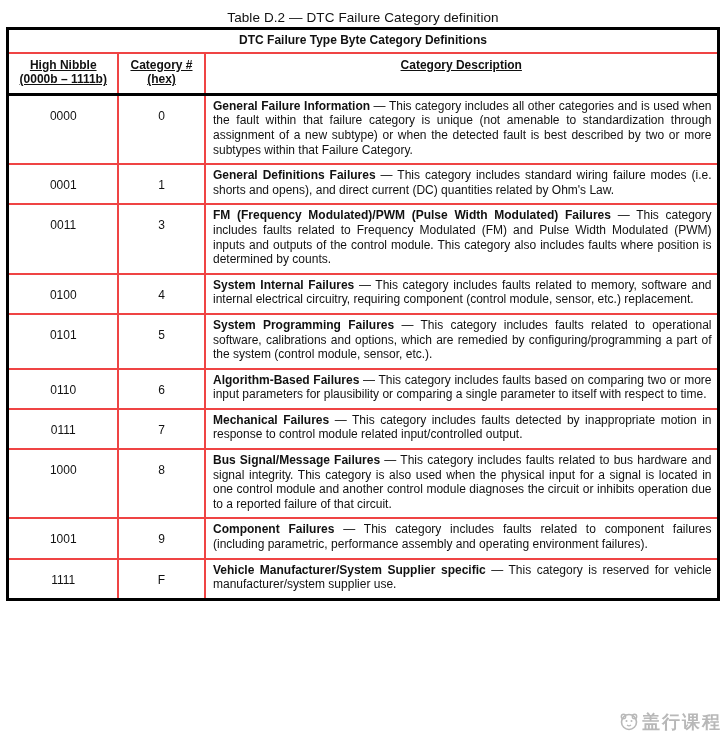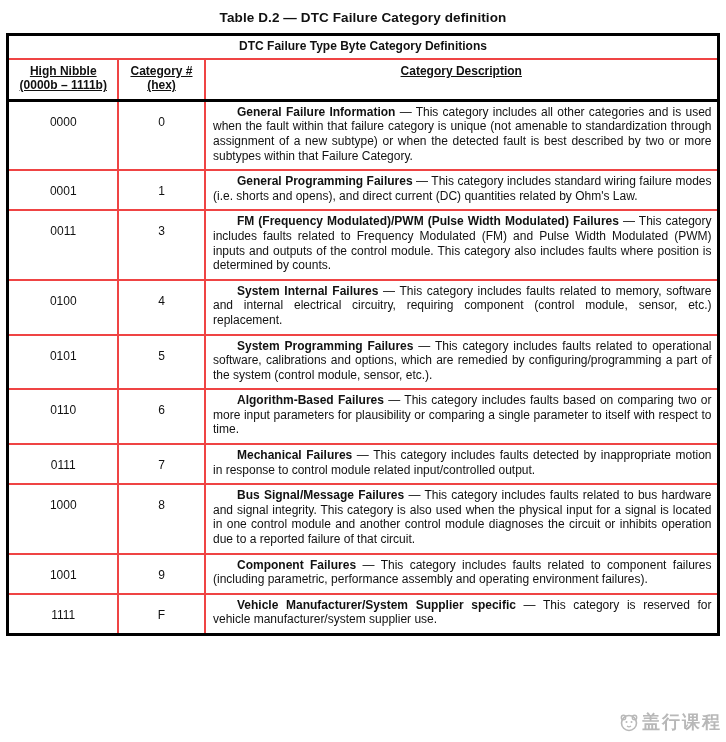--- a/index.html
+++ b/index.html
@@ -9,22 +9,22 @@
     font-family: "Liberation Sans", sans-serif;
     color: #111111;
     position: relative;
     overflow: hidden;
   }
   .page { padding-top: 10px; position: relative; width: 100%; height: 100%; }
 
   .doc-title {
     text-align: center;
     font-size: 13.5px;
-    font-weight: bold;
-    margin-bottom: 8px;
+    font-weight: normal;
+    margin-bottom: 2px;
     letter-spacing: 0.1px;
   }
 
   table.dtc {
     table-layout: fixed;
     border-collapse: collapse;
     width: 710px;
     margin: 0 auto;
     border: 3px solid #000;
   }
@@ -54,28 +54,27 @@
   }
   td.nibble, td.hex {
     text-align: center;
     padding-top: 13px;
     padding-bottom: 4px;
   }
   td.desc {
     text-align: justify;
     padding: 3px 5px 6px 7px;
   }
-  td.desc b { font-weight: bold; margin-left: 24px; }
+  td.desc b { font-weight: bold; }
 
   .watermark {
     position: absolute;
     right: 4px;
     bottom: 8px;
     display: flex;
-    align-items: center;
     gap: 2px;
     opacity: 0.60;
     pointer-events: none;
   }
   .watermark .wm-text {
     font-size: 18px;
     font-weight: bold;
     color: #8a8a8a;
     letter-spacing: 2px;
     text-shadow: 0 0 1px #ffffff;
@@ -109,21 +108,21 @@
     </thead>
     <tbody>
         <tr>
           <td class="nibble">0000</td>
           <td class="hex">0</td>
           <td class="desc"><b>General Failure Information</b> — This category includes all other categories and is used when the fault within that failure category is unique (not amenable to standardization through assignment of a new subtype) or when the detected fault is best described by two or more subtypes within that Failure Category.</td>
         </tr>
         <tr>
           <td class="nibble">0001</td>
           <td class="hex">1</td>
-          <td class="desc"><b>General Programming Failures</b> — This category includes standard wiring failure modes (i.e. shorts and opens), and direct current (DC) quantities related by Ohm's Law.</td>
+          <td class="desc"><b>General Definitions Failures</b> — This category includes standard wiring failure modes (i.e. shorts and opens), and direct current (DC) quantities related by Ohm's Law.</td>
         </tr>
         <tr>
           <td class="nibble">0011</td>
           <td class="hex">3</td>
           <td class="desc"><b>FM (Frequency Modulated)/PWM (Pulse Width Modulated) Failures</b> — This category includes faults related to Frequency Modulated (FM) and Pulse Width Modulated (PWM) inputs and outputs of the control module. This category also includes faults where position is determined by counts.</td>
         </tr>
         <tr>
           <td class="nibble">0100</td>
           <td class="hex">4</td>
           <td class="desc"><b>System Internal Failures</b> — This category includes faults related to memory, software and internal electrical circuitry, requiring component (control module, sensor, etc.) replacement.</td>

